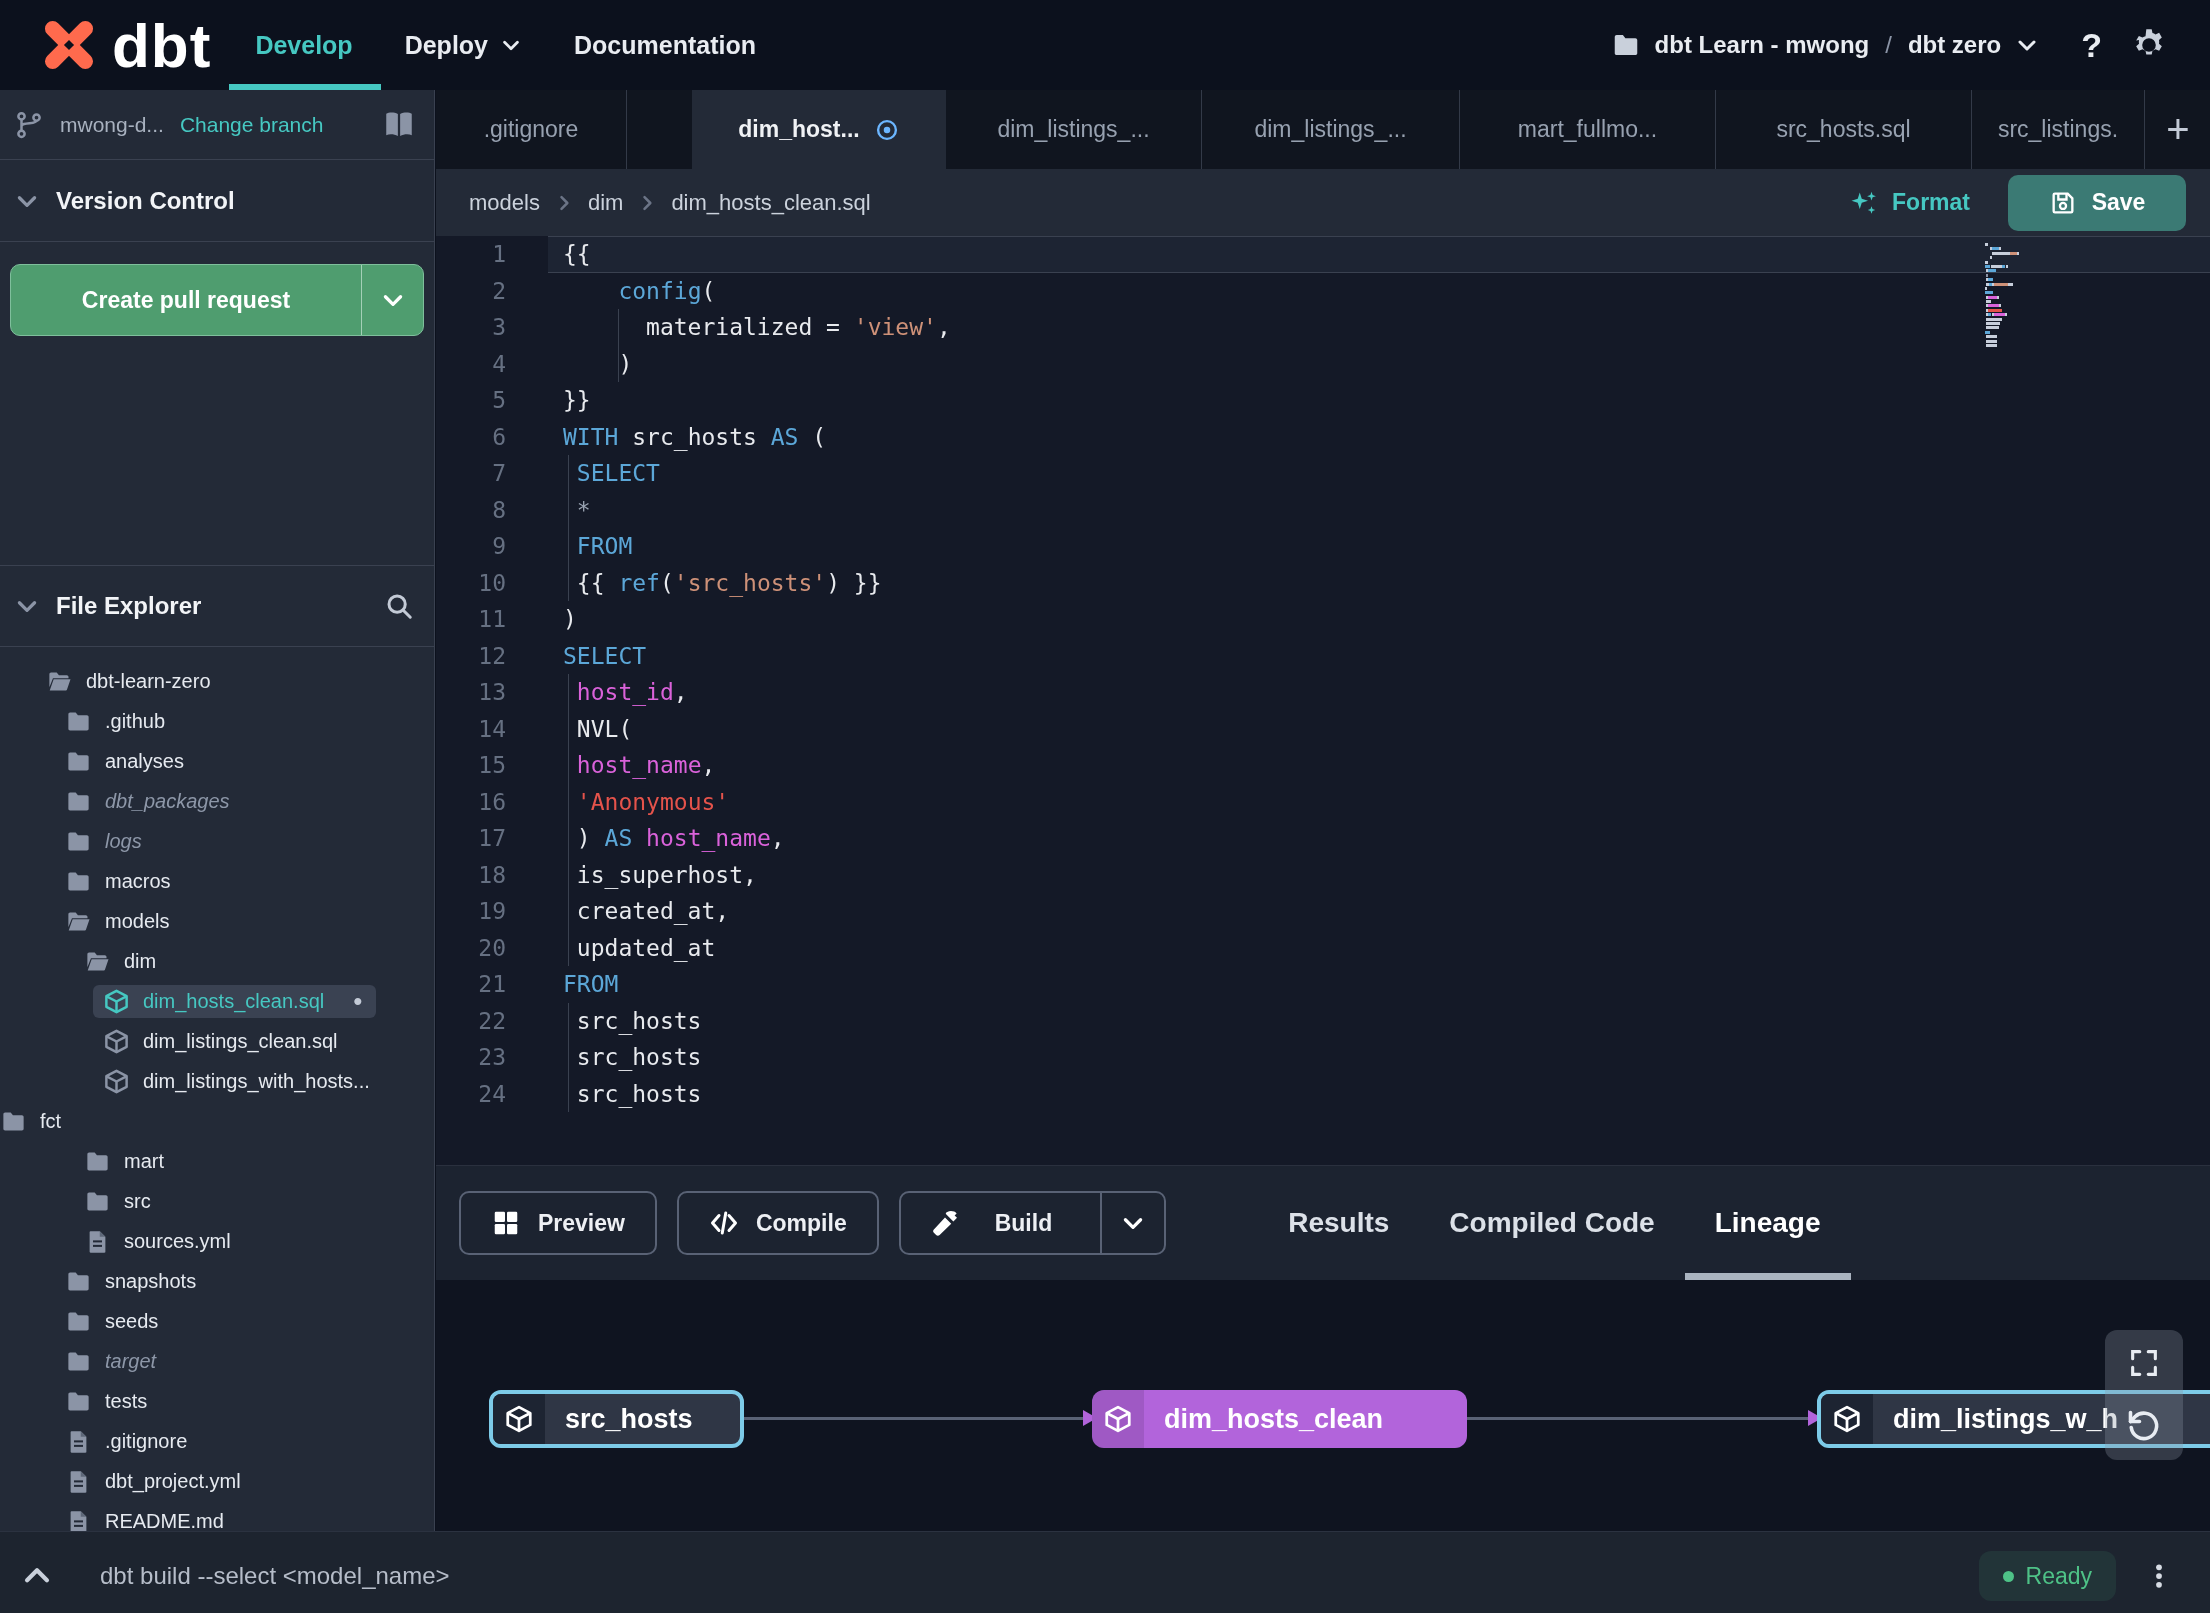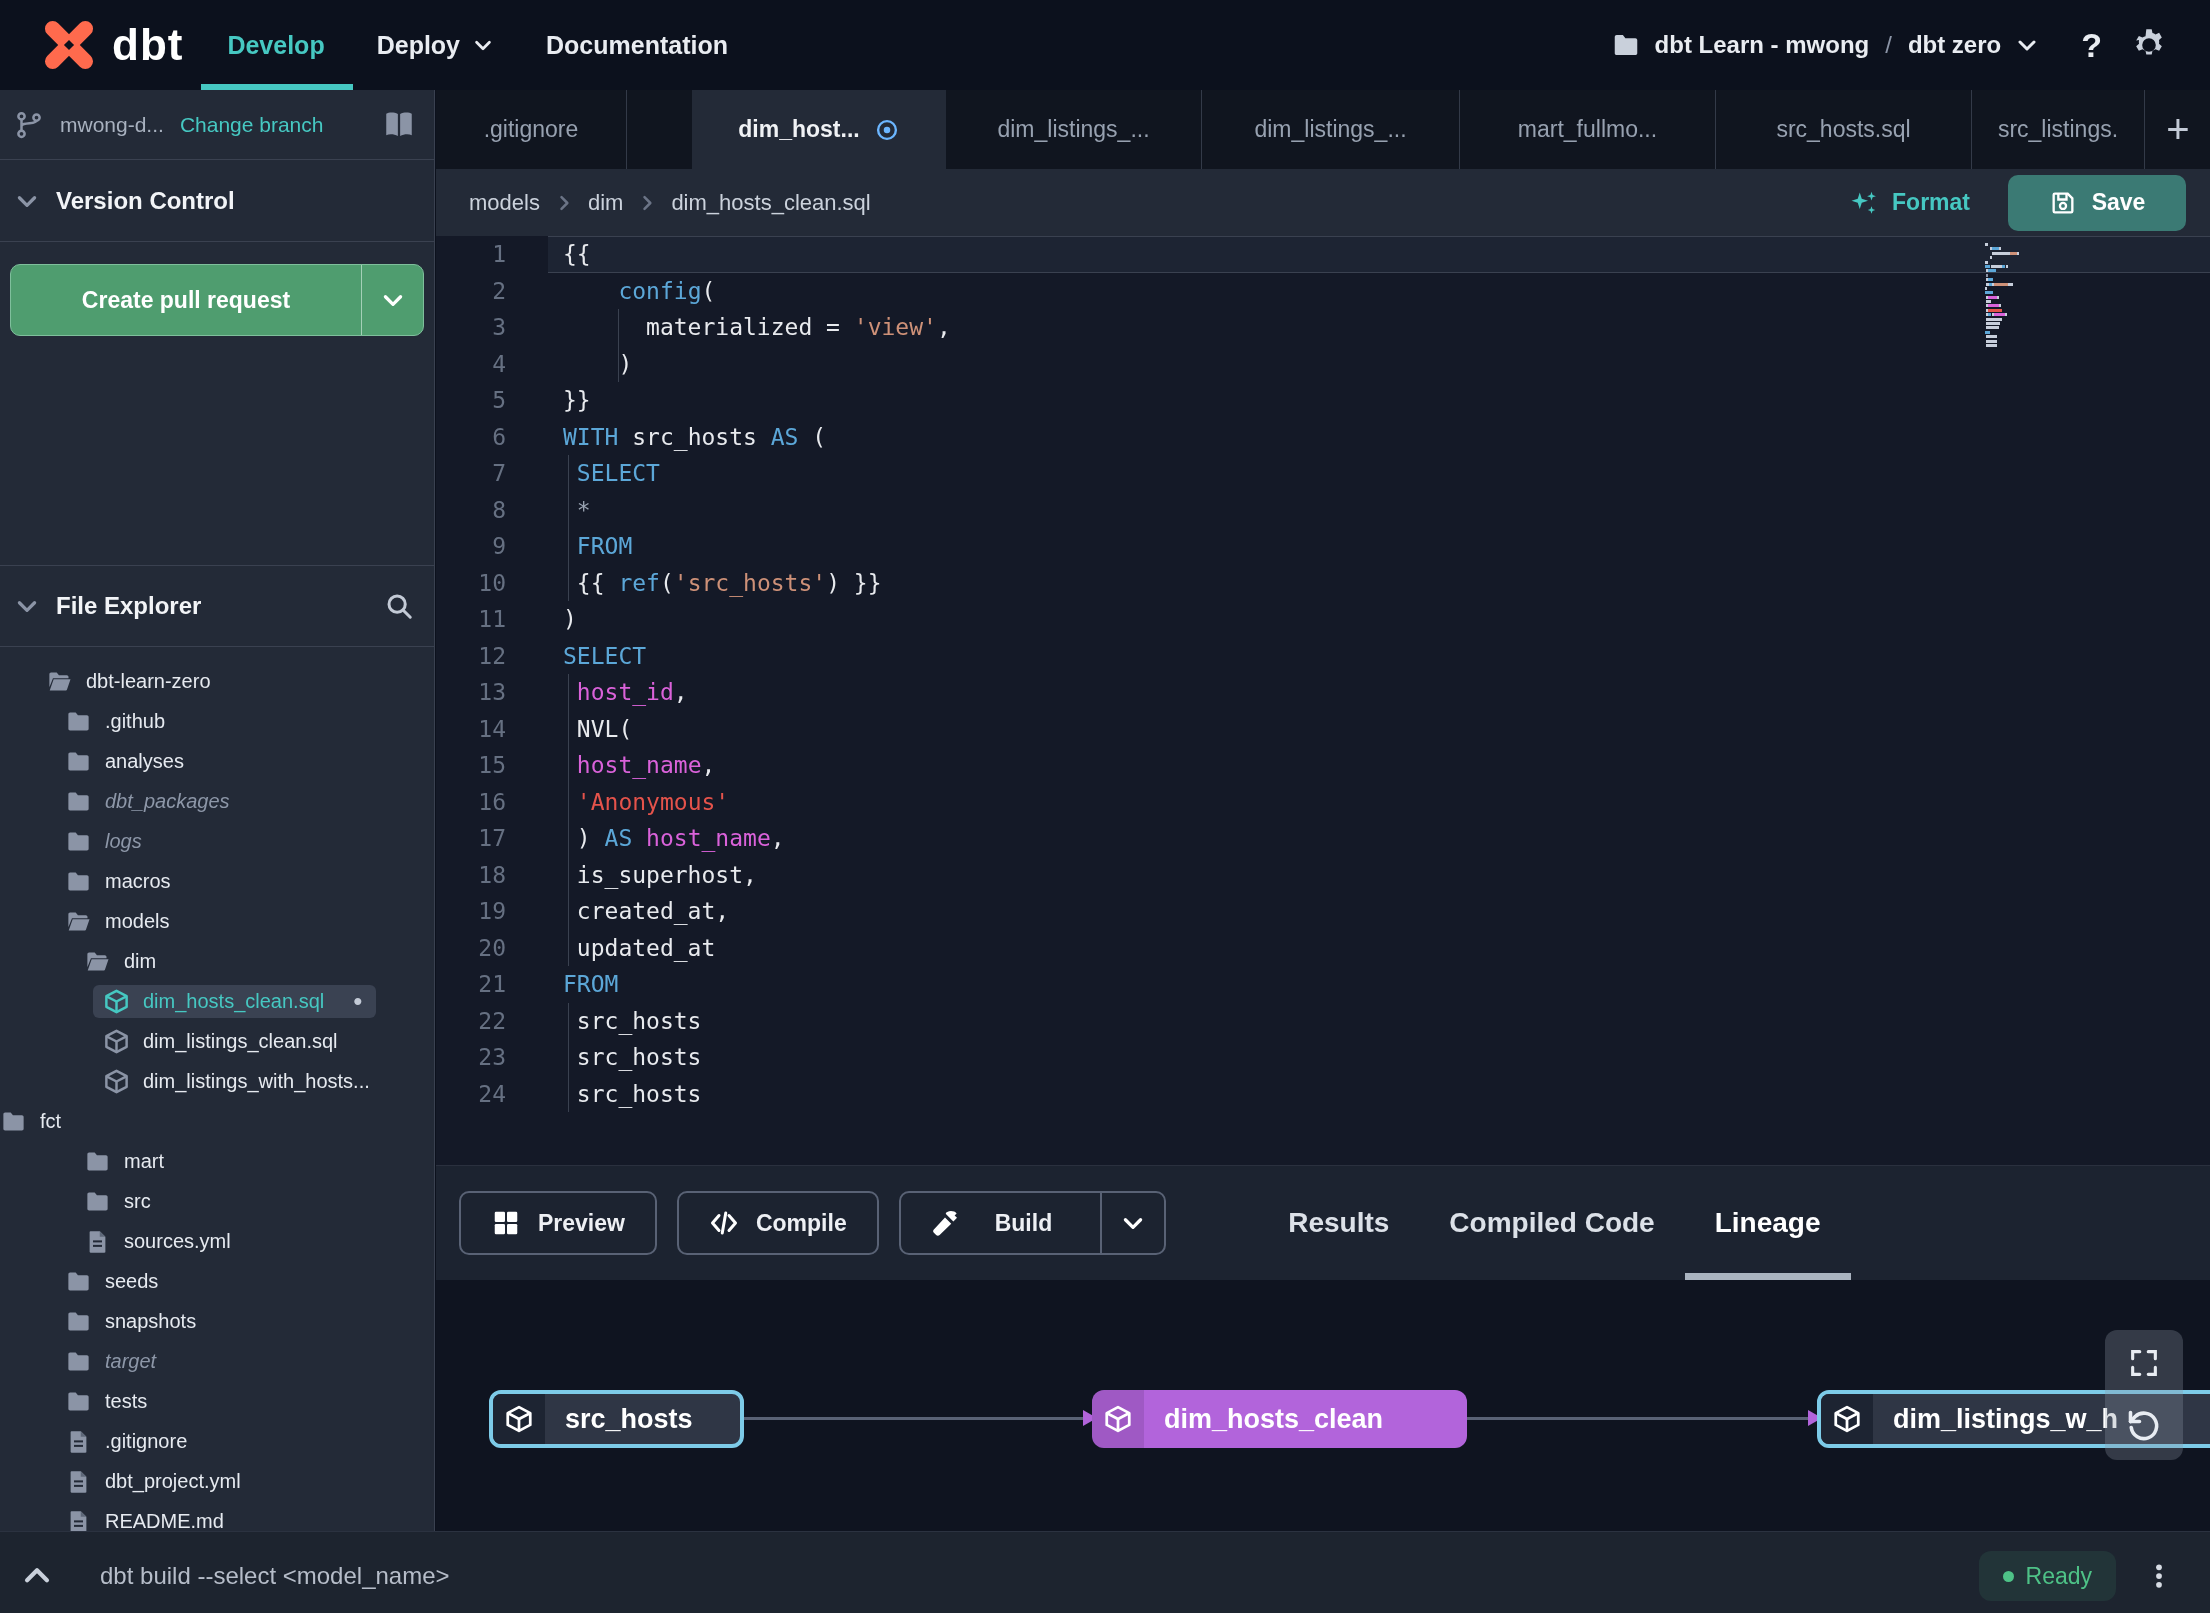--- a/index.html
+++ b/index.html
@@ -3,21 +3,21 @@
 <meta charset="utf-8">
 <style>
   * { margin:0; padding:0; box-sizing:border-box; }
   html,body { width:2210px; height:1613px; }
   body { position:relative; background:#0C111D; font-family:"Liberation Sans",sans-serif; overflow:hidden; color:#E9ECF1; }
   svg { display:block; }
 
   
   #topnav { position:absolute; top:0; left:0; right:0; height:90px; background:#0C111D; display:flex; align-items:stretch; }
   .brand { display:flex; align-items:center; gap:10px; padding-left:36px; margin-right:44px; }
-  .brand-text { font-size:44px; font-weight:700; color:#FFFFFF; letter-spacing:1px; }
+  .brand-text { font-size:62px; font-weight:700; color:#FFFFFF; letter-spacing:1px; }
   .navitems { display:flex; align-items:stretch; gap:52px; }
   .navitem { display:flex; align-items:center; gap:12px; font-size:25px; font-weight:600; color:#E9ECF1; position:relative; cursor:pointer; }
   .navitem.active { color:var(--teal); }
   .navitem.active::after { content:""; position:absolute; left:-26px; right:-28px; bottom:0; height:6px; background:var(--teal); }
   .nav-right { margin-left:auto; display:flex; align-items:center; gap:28px; padding-right:42px; }
   .proj { display:flex; align-items:center; gap:14px; font-size:24px; font-weight:600; }
   .proj .sep { color:#8B94A6; font-weight:400; padding:0 2px; }
   .help-q { font-size:34px; font-weight:700; color:#E9ECF1; margin-left:14px; }
 
   
@@ -367,31 +367,31 @@
           <span class="tree-label">sources.yml</span>
         </span>
       </div>
       <div class="tree-row" style="padding-left: 65px;">
         <span class="tree-inner">
           <span>
             <svg width="27" height="27" viewBox="0 0 24 24" fill="#8B94A6">
               <path d="M3 5.5C3 4.7 3.7 4 4.5 4h5l2 2.5h8c.8 0 1.5.7 1.5 1.5v10.5c0 .8-.7 1.5-1.5 1.5h-15C3.7 20 3 19.3 3 18.5z"></path>
             </svg>
           </span>
+          <span class="tree-label">snapshots</span>
+        </span>
+      </div>
+      <div class="tree-row" style="padding-left: 65px;">
+        <span class="tree-inner">
+          <span>
+            <svg width="27" height="27" viewBox="0 0 24 24" fill="#8B94A6">
+              <path d="M3 5.5C3 4.7 3.7 4 4.5 4h5l2 2.5h8c.8 0 1.5.7 1.5 1.5v10.5c0 .8-.7 1.5-1.5 1.5h-15C3.7 20 3 19.3 3 18.5z"></path>
+            </svg>
+          </span>
           <span class="tree-label">seeds</span>
-        </span>
-      </div>
-      <div class="tree-row" style="padding-left: 65px;">
-        <span class="tree-inner">
-          <span>
-            <svg width="27" height="27" viewBox="0 0 24 24" fill="#8B94A6">
-              <path d="M3 5.5C3 4.7 3.7 4 4.5 4h5l2 2.5h8c.8 0 1.5.7 1.5 1.5v10.5c0 .8-.7 1.5-1.5 1.5h-15C3.7 20 3 19.3 3 18.5z"></path>
-            </svg>
-          </span>
-          <span class="tree-label">snapshots</span>
         </span>
       </div>
       <div class="tree-row italic" style="padding-left: 65px;">
         <span class="tree-inner">
           <span>
             <svg width="27" height="27" viewBox="0 0 24 24" fill="#8B94A6">
               <path d="M3 5.5C3 4.7 3.7 4 4.5 4h5l2 2.5h8c.8 0 1.5.7 1.5 1.5v10.5c0 .8-.7 1.5-1.5 1.5h-15C3.7 20 3 19.3 3 18.5z"></path>
             </svg>
           </span>
           <span class="tree-label">target</span>

